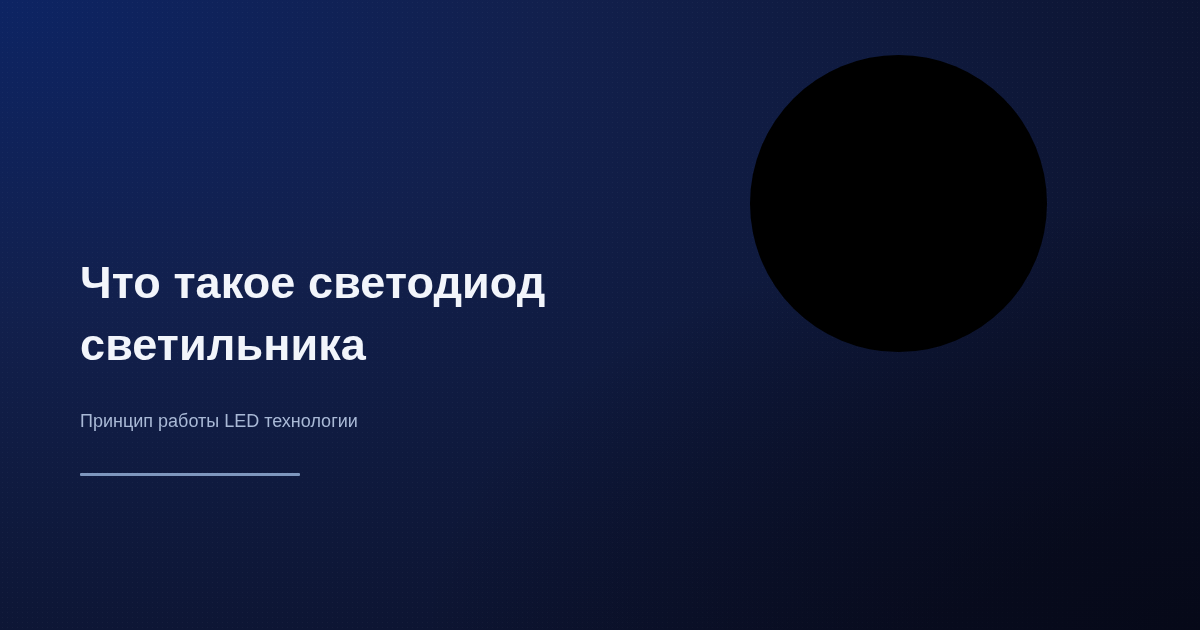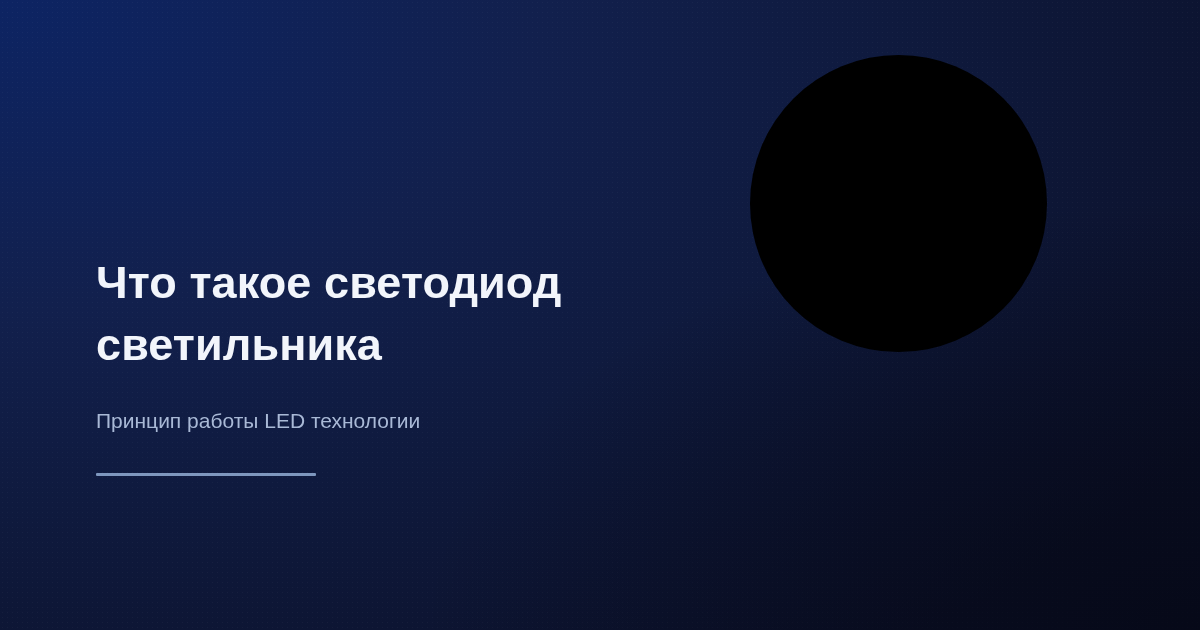--- a/index.html
+++ b/index.html
@@ -54,42 +54,41 @@
     z-index: 2;
   }
 
   .content {
     position: absolute;
     left: 80px;
     top: 0;
     width: 620px;
     height: 540px;
     z-index: 3;
-    margin-left: 16px;
   }
 
   .title {
     position: absolute;
     top: 252px;
     left: 0;
     width: 600px;
     margin: 0;
     font-size: 45px;
     line-height: 62px;
     font-weight: bold;
     color: #f2f5fb;
     letter-spacing: 0.1px;
   }
 
   .subtitle {
     position: absolute;
     top: 406px;
     left: 0;
     margin: 0;
-    font-size: 21px;
+    font-size: 18px;
     line-height: 30px;
     font-weight: normal;
     color: #a9b9d6;
   }
 
   .divider {
     position: absolute;
     top: 465px;
     left: 0;
     width: 220px;

